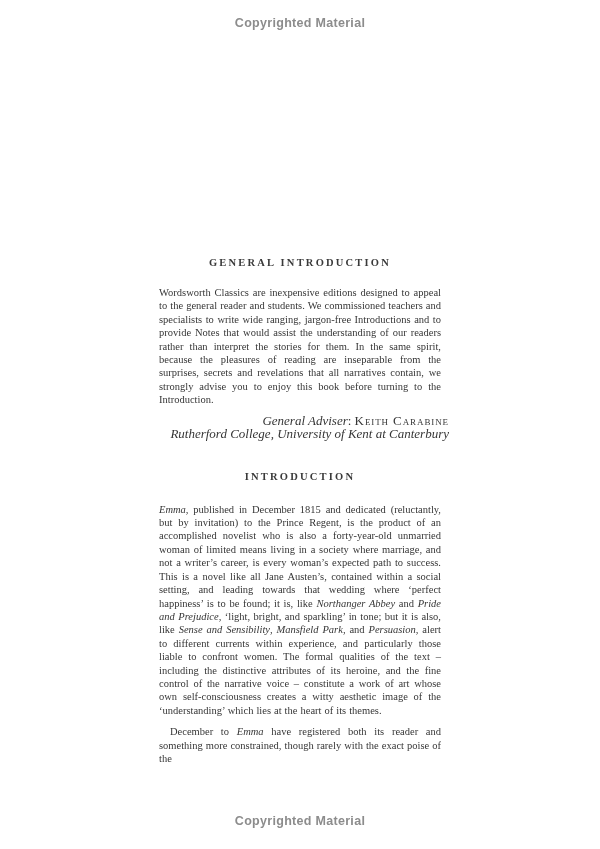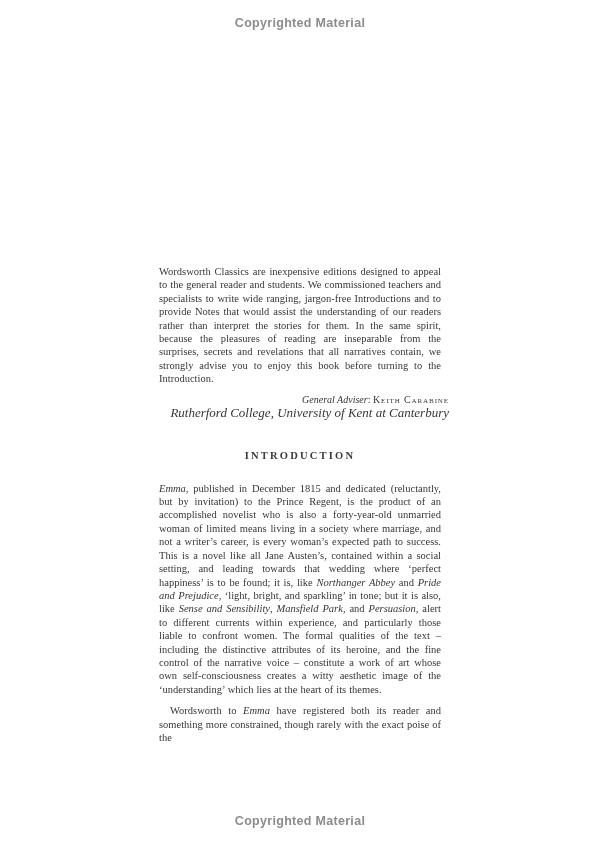--- a/index.html
+++ b/index.html
@@ -46,21 +46,21 @@
     text-align: justify;
     margin: 8px;
     word-spacing: 0.4px;
   }
   .body-para.after-gap { margin-bottom: 7px; }
   .indent { text-indent: 11px; }
   .adviser-block {
     text-align: right;
     margin: 3px 0 31px 0;
   }
-  .adviser-line { font-size: 10px; line-height: 13px; }
+  .adviser-line { font-size: 13px; line-height: 13px; }
   .adviser-line i { font-style: italic; }
   .smallcaps {
     font-variant: small-caps;
     letter-spacing: 0.9px;
   }
   .affiliation {
     font-style: italic;
     font-size: 13px;
     line-height: 12px;
     margin-top: 1px;
@@ -71,33 +71,34 @@
 <body>
 
 <div class="page">
 
   <div class="banner banner-top">
     <span>Copyrighted Material</span>
   </div>
 
   <div class="content">
 
+    <h1 class="section-heading">GENERAL INTRODUCTION</h1>
 
     <p class="body-para after-gap">Wordsworth Classics are inexpensive editions designed to appeal to the general reader and students. We commissioned teachers and specialists to write wide ranging, jargon-free Introductions and to provide Notes that would assist the understanding of our readers rather than interpret the stories for them. In the same spirit, because the pleasures of reading are inseparable from the surprises, secrets and revelations that all narratives contain, we strongly advise you to enjoy this book before turning to the Introduction.</p>
 
     <div class="adviser-block">
       <div class="adviser-line"><i>General Adviser</i><span>: </span><span class="smallcaps">Keith Carabine</span></div>
       <div class="affiliation">Rutherford College, University of Kent at Canterbury</div>
     </div>
 
     <h2 class="section-heading intro">INTRODUCTION</h2>
 
     <p class="body-para"><i>Emma</i><span>, published in December 1815 and dedicated (reluctantly, but by invitation) to the Prince Regent, is the product of an accomplished novelist who is also a forty-year-old unmarried woman of limited means living in a society where marriage, and not a writer’s career, is every woman’s expected path to success. This is a novel like all Jane Austen’s, contained within a social setting, and leading towards that wedding where ‘perfect happiness’ is to be found; it is, like </span><i>Northanger Abbey</i><span> and </span><i>Pride and Prejudice</i><span>, ‘light, bright, and sparkling’ in tone; but it is also, like </span><i>Sense and Sensibility</i><span>, </span><i>Mansfield Park</i><span>, and </span><i>Persuasion</i><span>, alert to different currents within experience, and particularly those liable to confront women. The formal qualities of the text – including the distinctive attributes of its heroine, and the fine control of the narrative voice – constitute a work of art whose own self-consciousness creates a witty aesthetic image of the ‘understanding’ which lies at the heart of its themes.</span></p>
 
-    <p class="body-para indent"><span>Wordsworth to </span><i>Emma</i><span> have registered both its reader and something more constrained, though rarely with the exact poise of the</span></p>
+    <p class="body-para indent"><span>December to </span><i>Emma</i><span> have registered both its reader and something more constrained, though rarely with the exact poise of the</span></p>
 
   </div>
 
   <div class="banner banner-bottom">
     <span>Copyrighted Material</span>
   </div>
 
 </div>
 
 </body></html>

